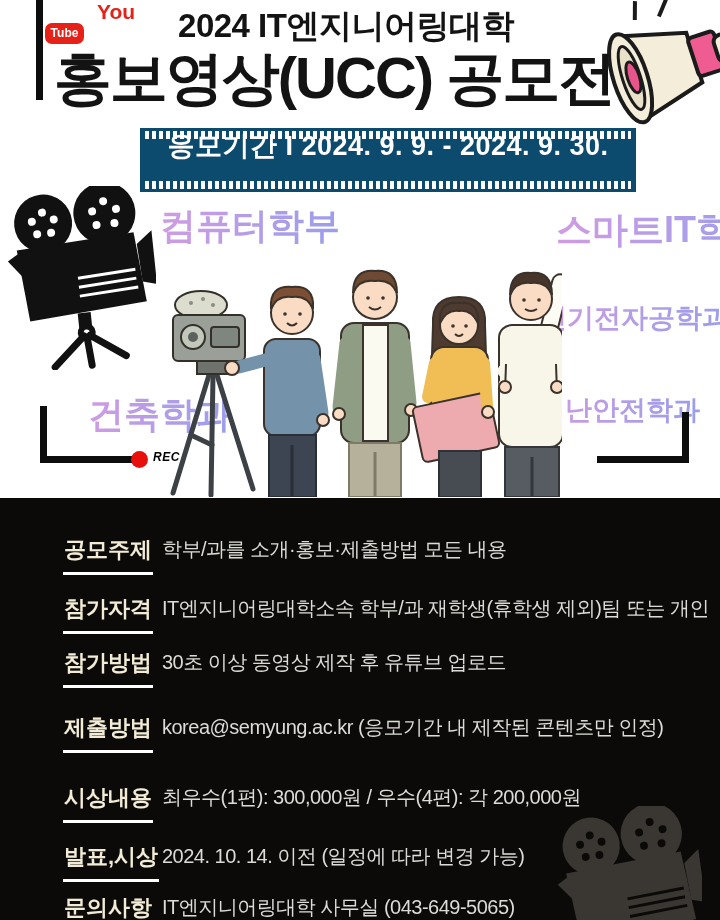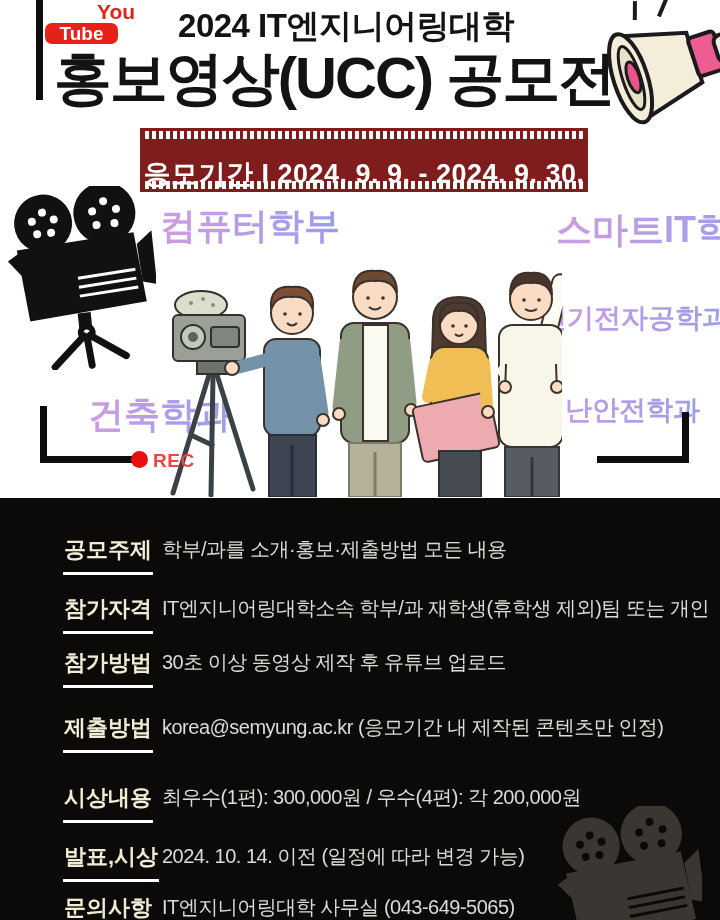--- a/index.html
+++ b/index.html
@@ -6,47 +6,47 @@
   html,body { width:720px; height:920px; }
   body { font-family:"Liberation Sans","DejaVu Sans",sans-serif; background:#fff; }
 
   .poster { position:relative; width:720px; height:920px; background:#fff; overflow:hidden; }
 
   
   .corner-bar-topleft { position:absolute; left:36px; top:0; width:7px; height:100px; background:#0d0d0d; }
 
   
   .yt-you { position:absolute; left:50px; top:0px; font-size:21px; font-weight:900; color:var(--youtube-red,#e62117); letter-spacing:0;margin-left:47px; }
-  .yt-tube { position:absolute; left:45px; top:23px; width:73px; height:21px; background:var(--youtube-red,#e62117);
-             border-radius:7px; color:#fff; font-size:19px; font-weight:900; text-align:center; line-height:21px; }
+  .yt-tube { position:absolute; left:45px; top:23px; width:39px; height:21px; background:var(--youtube-red,#e62117);
+             border-radius:7px; color:#fff; font-size:12px; font-weight:900; text-align:center; line-height:21px; }
 
   
   .title1 { position:absolute; left:0; top:4px; width:720px; text-align:center; transform:translateX(-14px);
             font-size:33px; font-weight:900; color:#131313; letter-spacing:-0.5px; }
   .title2 { position:absolute; left:0; top:40px; width:668px; text-align:center;
             font-size:58px; font-weight:900; color:#131313; letter-spacing:-2px; }
 
   
-  .period-bar { position:absolute; left:140px; top:128px; width:448px; height:64px; background:#7f1d1d;
-                display:flex; align-items:flex-end; justify-content:center; }
+  .period-bar { position:absolute; left:140px; top:128px; width:496px; height:64px; background:#0c4a6e;
+                display:flex; align-items:flex-start; justify-content:center; }
   .period-bar::before, .period-bar::after { content:""; position:absolute; left:5px; right:5px; height:8px;
                 background-image:repeating-linear-gradient(90deg,#fff 0 4px,transparent 4px 7px); }
   .period-bar::before { top:3px; } .period-bar::after { bottom:3px; }
   .period-text { color:#fff; font-size:27px; font-weight:700; letter-spacing:0.5px; }
 
   
   .dept { position:absolute; font-size:36px; font-weight:700; color:#b59ce4;
           background:linear-gradient(90deg,var(--purple-light,#cf9ce2),var(--purple-deep,#9a9eec));
           -webkit-background-clip:text; background-clip:text; -webkit-text-fill-color:transparent; white-space:nowrap; }
   .dept-small { font-size:27px; }
 
   
   .bracket { position:absolute; background:#0d0d0d; }
   .rec-dot { position:absolute; left:131px; top:451px; width:17px; height:17px; border-radius:50%; background:var(--rec-red,#e8100c); }
-  .rec-label { position:absolute; left:153px; top:450px; font-size:19px; font-weight:900; color:#ef4444; letter-spacing:0.5px; }
+  .rec-label { position:absolute; left:153px; top:450px; font-size:12px; font-weight:900; color:#000000; letter-spacing:0.5px;font-style:italic; }
 
   
   .info-panel { position:absolute; left:0; top:498px; width:720px; height:422px; background:var(--panel-black,#0b0a08); }
   .row { position:absolute; left:0; width:720px; }
   .row-label { position:absolute; left:63px; top:0; display:inline-block; font-size:22px; font-weight:700;
                color:var(--label-cream,#f2ebd5); border-bottom:3px solid #fff; padding:0 1px 7px 1px; white-space:nowrap; }
   .row-text { position:absolute; left:162px; top:1px; right:8px; font-size:20px; font-weight:400;
               color:var(--body-text,#dcdbd7); line-height:26px; letter-spacing:-0.5px; }
 
   svg { display:block; }

